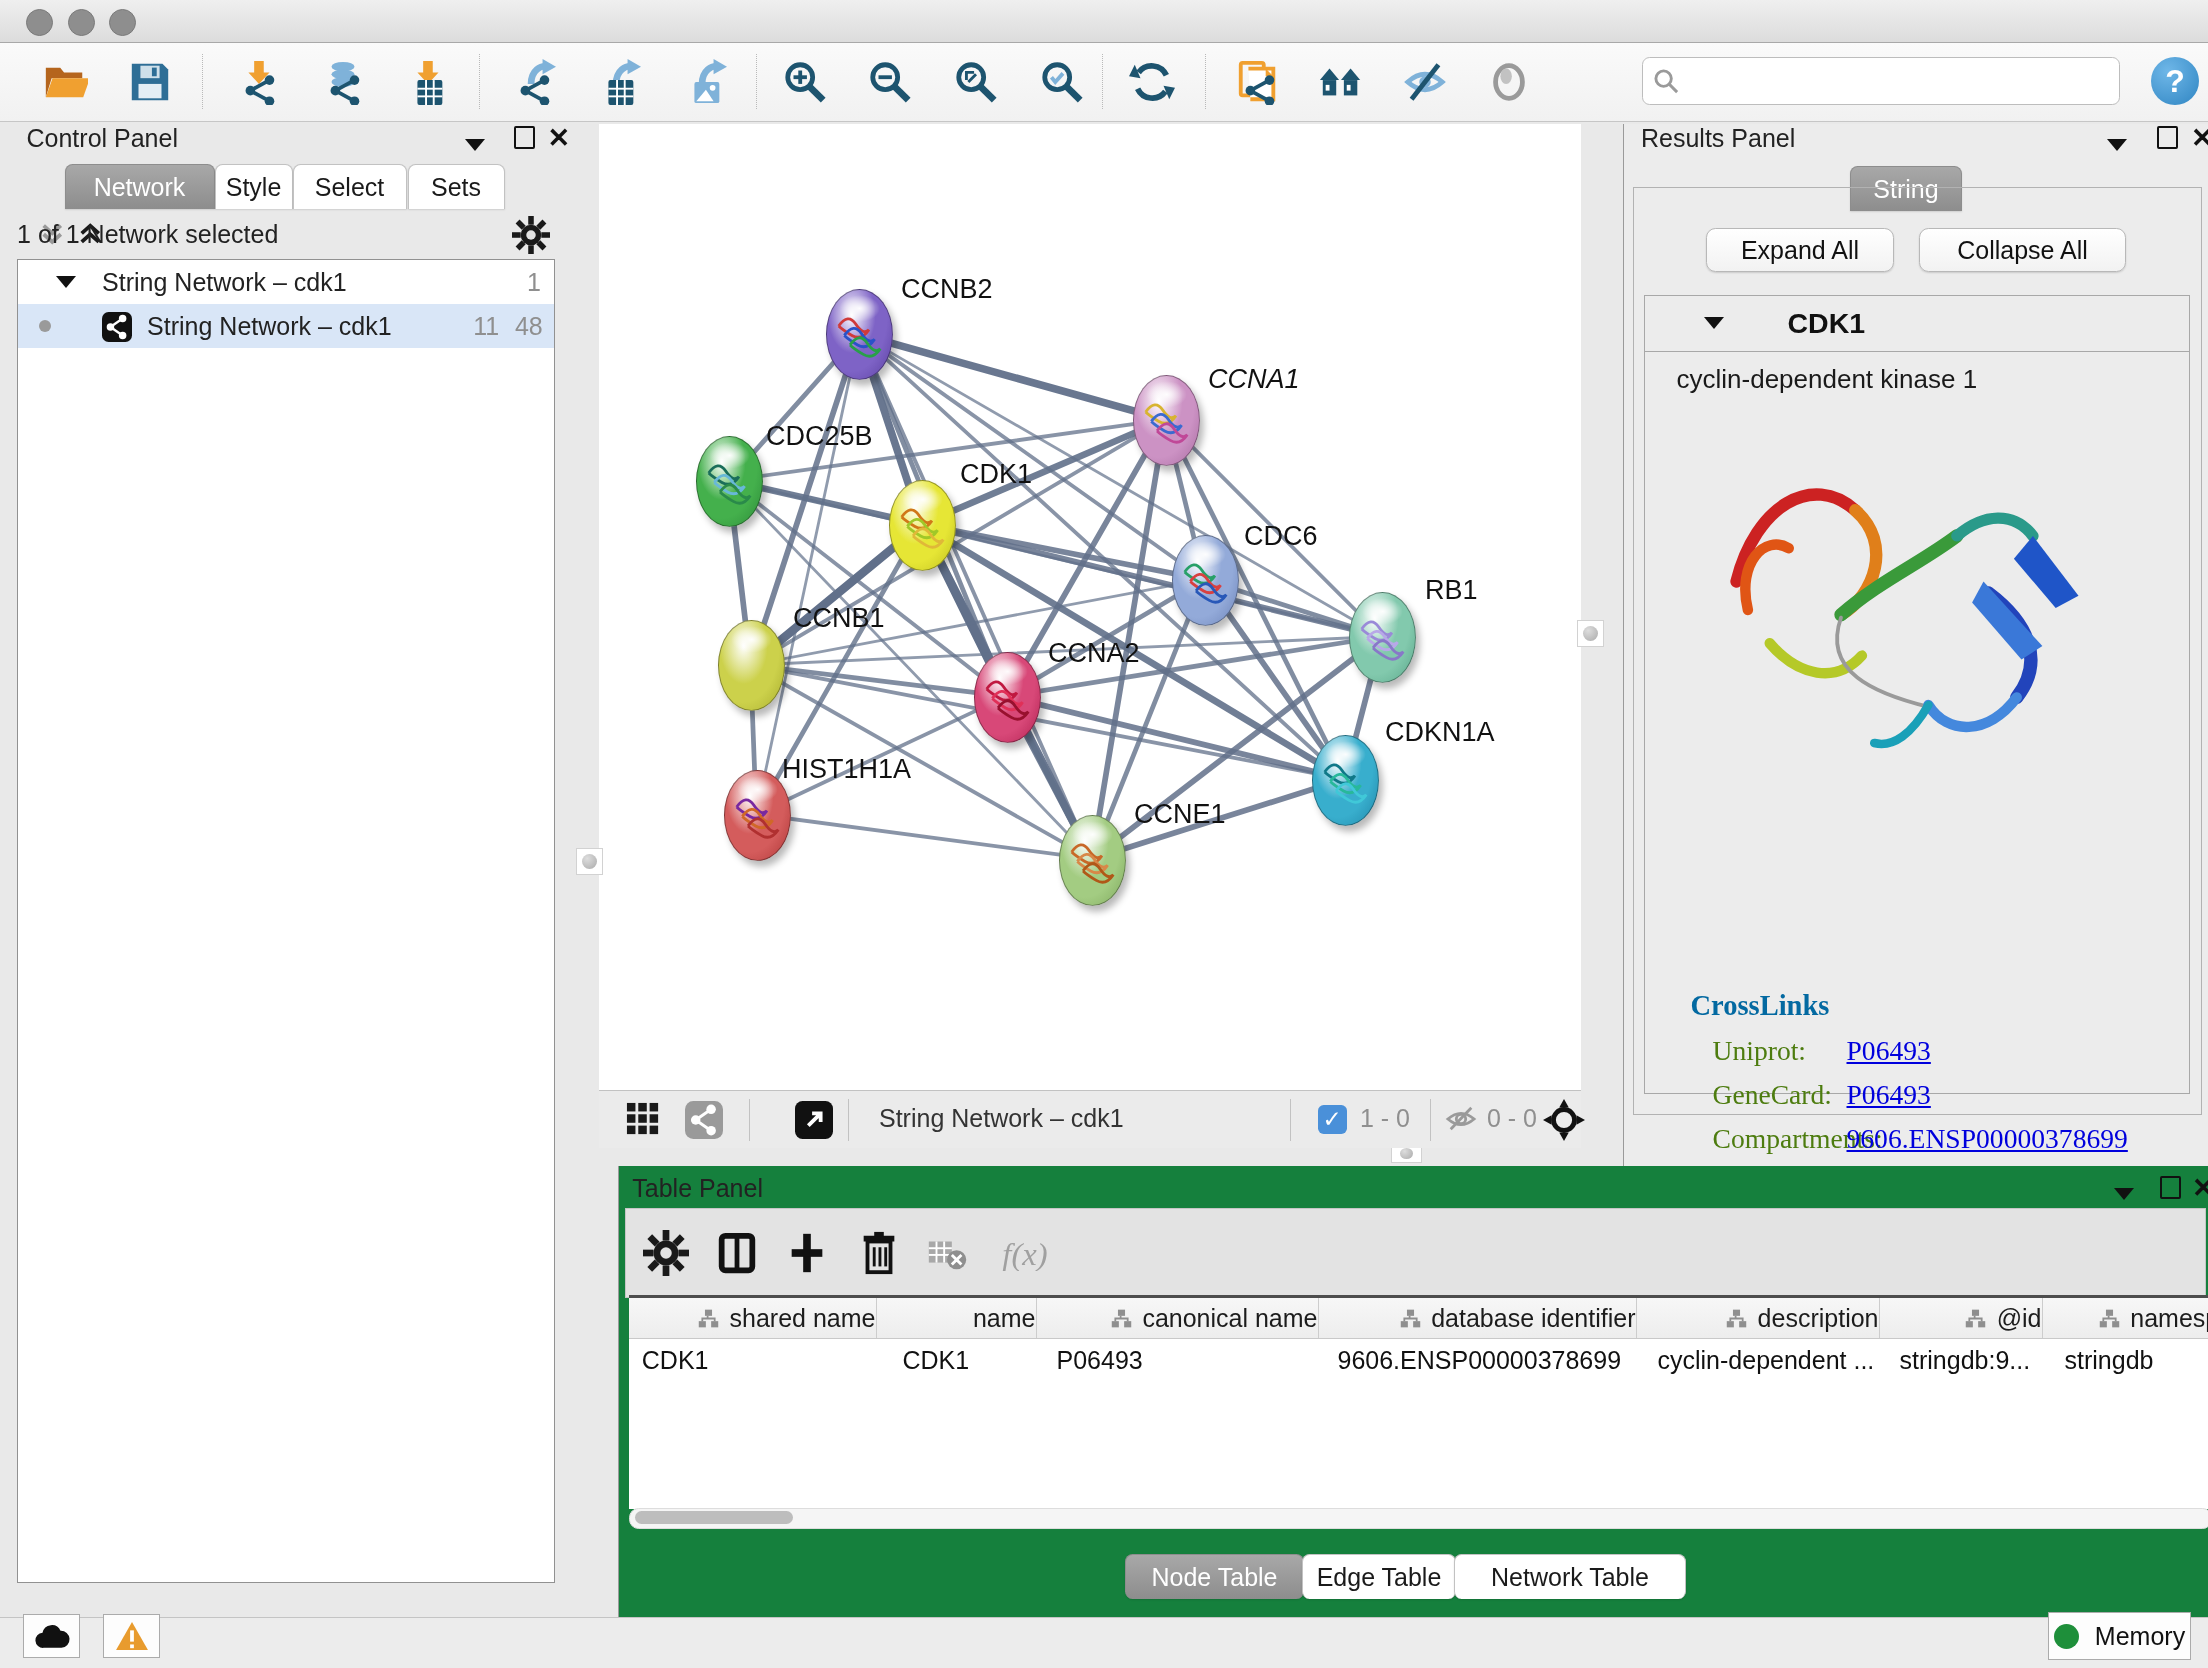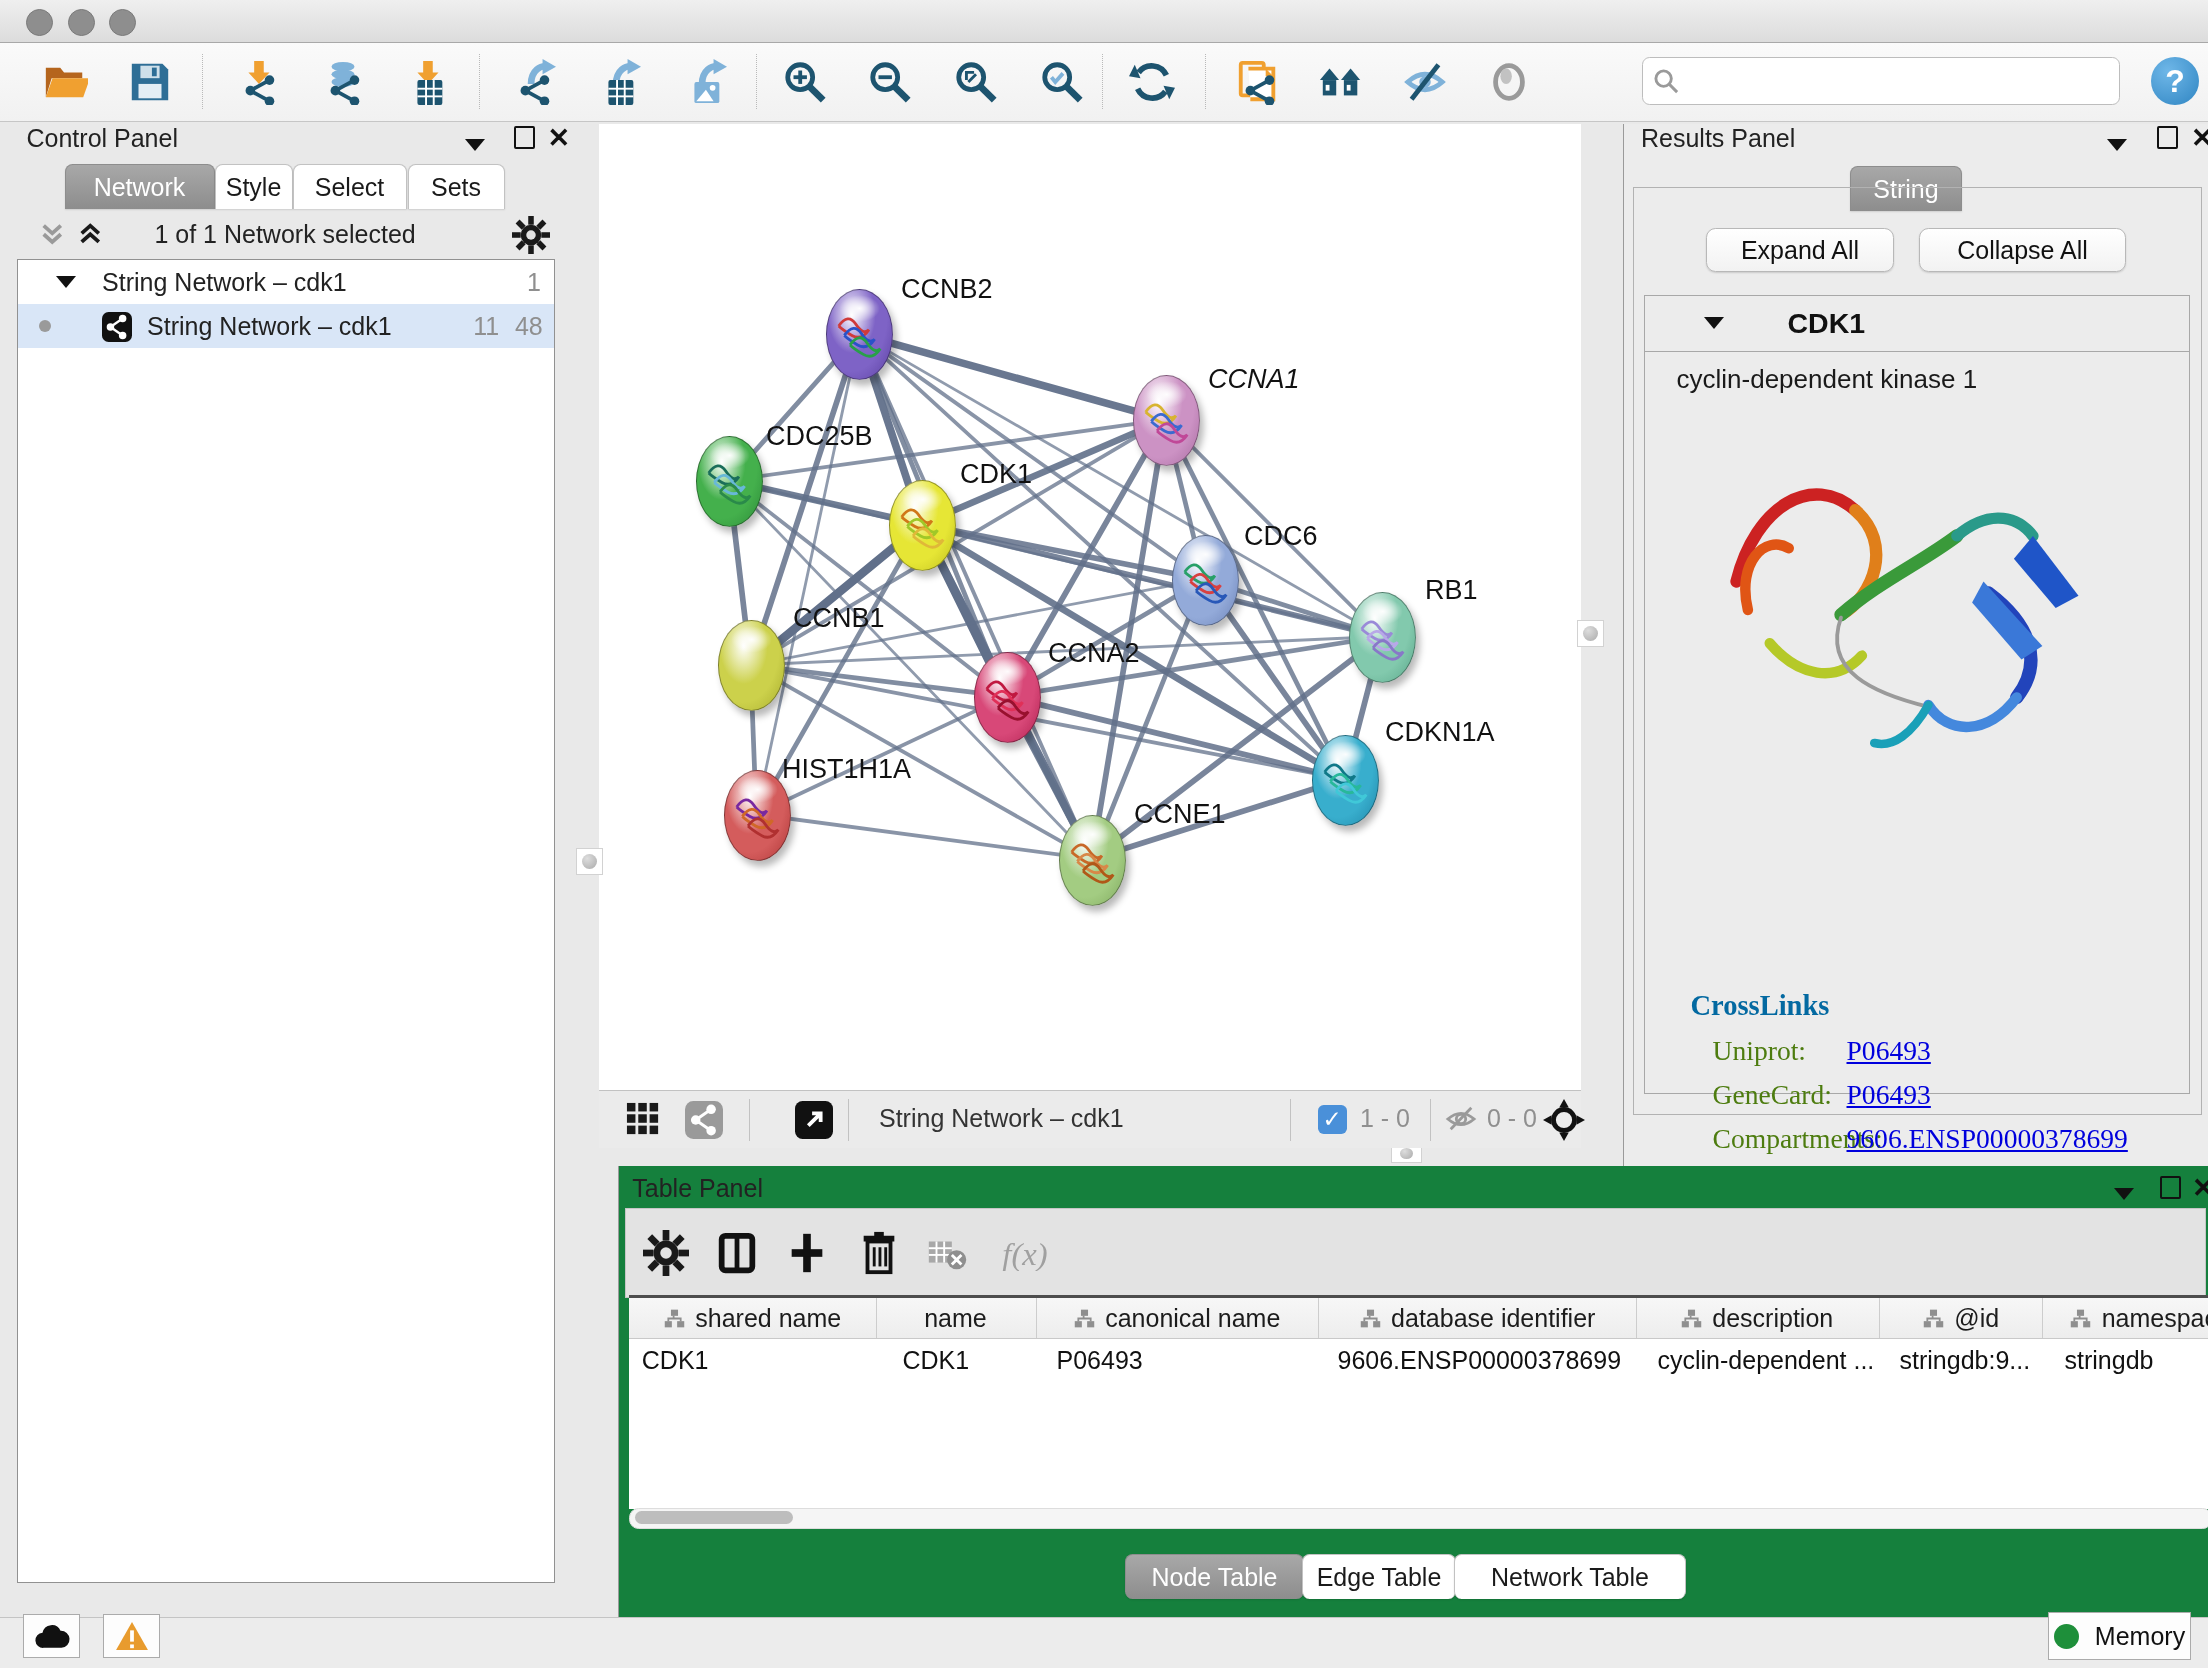--- a/index.html
+++ b/index.html
@@ -82,21 +82,21 @@
   #table-panel{left:618px;top:1166px;width:1590px;height:451px;background:#15803d;
                border-left:1.9px solid #9a9a9a;}
   #tp-toolbar{position:absolute;left:5.7px;top:42px;width:1579px;height:88px;background:#e3e3e3;
               border:1px solid #c6c6c6;}
   .tp-icon{position:absolute;top:21px;width:46px;height:46px;cursor:pointer;}
   #data-table{position:absolute;left:9.5px;top:129px;width:1581px;height:211px;background:#fff;
               border-top:3.8px solid #4d4d4d;overflow:hidden;}
   #thead{position:relative;height:40px;background:linear-gradient(#f7f7f7,#ededed);
          border-bottom:1px solid #c9c9c9;white-space:nowrap;}
   .th{position:absolute;top:0;height:40px;border-right:1px solid #cdcdcd;display:flex;
-      align-items:center;justify-content:center;font-size:25px;color:#1c1c1c;cursor:pointer;}
+      align-items:center;justify-content:flex-end;font-size:25px;color:#1c1c1c;cursor:pointer;}
   .th svg{width:23px;height:23px;margin-right:9.5px;flex:none;}
   #trow{position:relative;height:42px;white-space:nowrap;}
   .td{position:absolute;top:0;height:42px;line-height:42px;font-size:25px;color:#111;overflow:hidden;}
   #h-scroll{position:absolute;left:9.5px;top:342px;width:1581px;height:19px;background:#f5f5f5;
             border:1px solid #ddd;border-radius:9.5px;}
   #h-thumb{position:absolute;left:5.7px;top:1.9px;width:158px;height:13.3px;background:#bdbdbd;border-radius:6.7px;cursor:pointer;}
   
   #statusbar{left:0;top:1617px;width:2208px;height:51px;background:#ececec;border-top:1px solid #c4c4c4;}
   .sb-btn{position:absolute;top:-3.8px;width:55px;height:42px;background:#fdfdfd;border:1.9px solid #ababab;
           display:flex;align-items:center;justify-content:center;cursor:pointer;}
@@ -293,21 +293,21 @@
           <polyline points="6,6 15,14 24,6"></polyline>
             <polyline points="6,15 15,23 24,15"></polyline>
           </svg>
       </span>
       <span style="position:absolute;left:59px;top:7.6px">
         <svg width="28.5" height="28.5" viewBox="0 0 30 30" fill="none" stroke="#1a1a1a" stroke-width="4">
           <polyline points="6,14 15,6 24,14"></polyline>
             <polyline points="6,23 15,15 24,23"></polyline>
           </svg>
       </span>
-      <span style="position:absolute;left:0;right:0;top:7.6px;text-align:center;font-size:25px">1 of 1 Network selected</span>
+      <span style="position:absolute;left:0;right:0;top:7.6px;text-align:left;font-size:25px">1 of 1 Network selected</span>
       <span style="position: absolute; left: 495px; top: 3.8px; display: inline-block; width: 38px; height: 38px;"><svg viewBox="0 0 48 48" width="100%" height="100%">
             <g fill="#1a1a1a">
               <circle cx="24" cy="24" r="13"></circle>
               <rect x="20.5" y="0" width="7" height="11" transform="rotate(0 24 24)"></rect>
               <rect x="20.5" y="0" width="7" height="11" transform="rotate(45 24 24)"></rect>
               <rect x="20.5" y="0" width="7" height="11" transform="rotate(90 24 24)"></rect>
               <rect x="20.5" y="0" width="7" height="11" transform="rotate(135 24 24)"></rect>
               <rect x="20.5" y="0" width="7" height="11" transform="rotate(180 24 24)"></rect>
               <rect x="20.5" y="0" width="7" height="11" transform="rotate(225 24 24)"></rect>
               <rect x="20.5" y="0" width="7" height="11" transform="rotate(270 24 24)"></rect>

